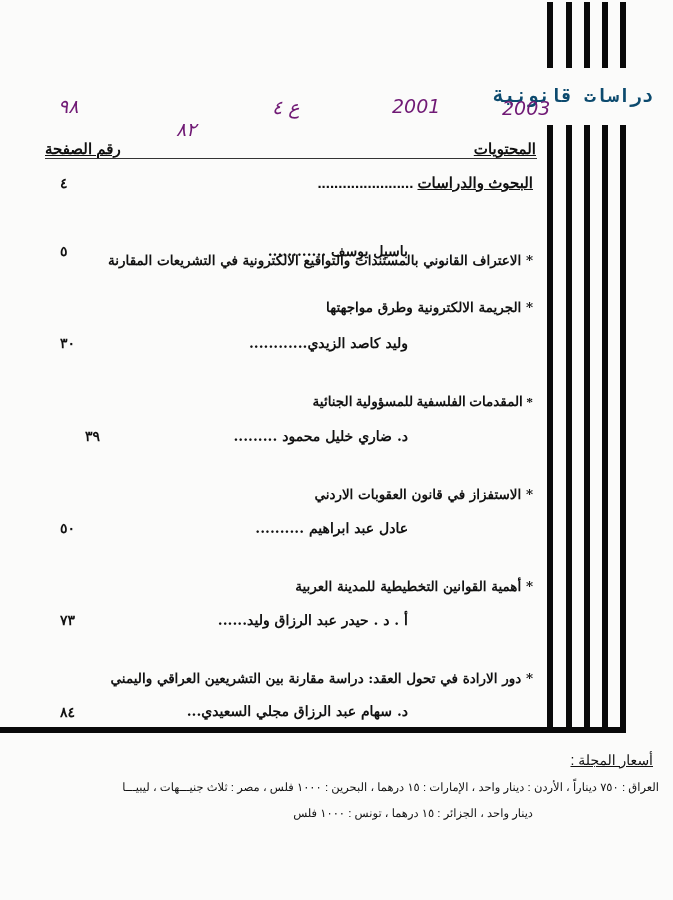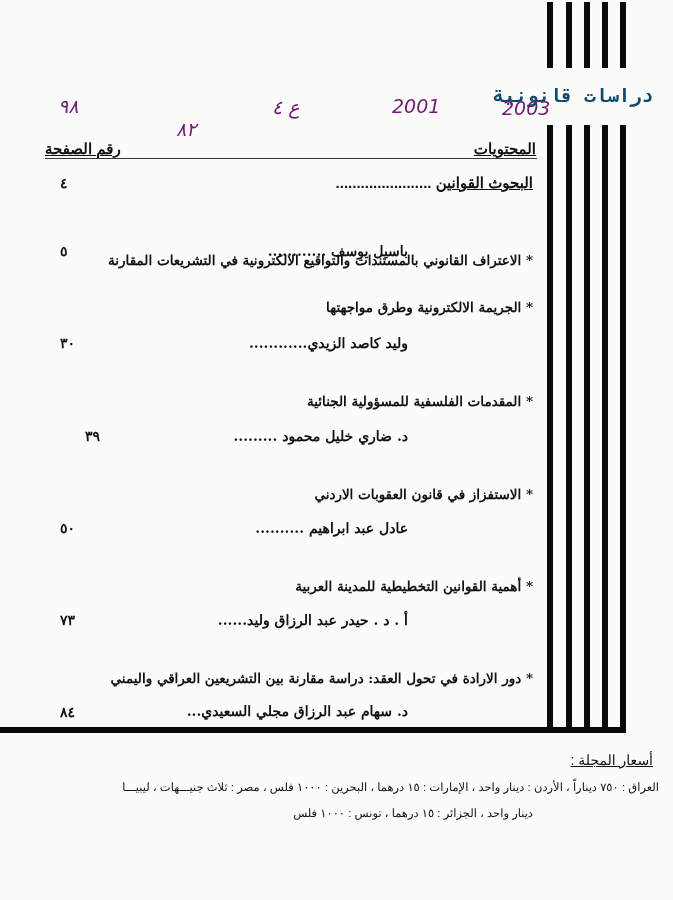--- a/index.html
+++ b/index.html
@@ -77,39 +77,39 @@
   <span class="hand" style="left:272px; top:96px;">ع ٤</span>
   <span class="hand" style="left:392px; top:95px;">2001</span>
   <span class="hand" style="left:502px; top:97px;text-align:center;">2003</span>
 </div>
 
 <div class="hdr" style="right:137px; top:140px;">المحتويات</div>
 <div class="hdr" style="left:45px; top:140px;">رقم الصفحة</div>
 <div class="hdr-rule"></div>
 
 <div class="section-title">
-  <span class="t">البحوث القوانين</span>
+  <span class="t">البحوث والدراسات</span>
   <span>.......................</span>
 </div>
 <div class="pagenum" style="top:175px;">٤</div>
 
 <div>
   <div class="article-title" style="top:208px;margin-top:44px;">* الاعتراف القانوني بالمستندات والتواقيع الالكترونية في التشريعات المقارنة</div>
   <div class="author" style="top:243px;">باسيل يوسف ............</div>
   <div class="pagenum" style="top:243px;">٥</div>
 </div>
 
 <div>
   <div class="article-title" style="top:299px;">* الجريمة الالكترونية وطرق مواجهتها</div>
   <div class="author" style="top:335px;">وليد كاصد الزيدي............</div>
   <div class="pagenum" style="top:335px;">٣٠</div>
 </div>
 
 <div>
-  <div class="article-title" style="top:393px;">* المقدمات الفلسفية للمسؤولية الجنائية</div>
+  <div class="article-title" style="top:393px;font-family:Liberation Serif, serif;">* المقدمات الفلسفية للمسؤولية الجنائية</div>
   <div class="author" style="top:428px;">د. ضاري خليل محمود .........</div>
   <div class="pagenum" style="top:428px;text-align:right;">٣٩</div>
 </div>
 
 <div>
   <div class="article-title" style="top:486px;">* الاستفزاز في قانون العقوبات الاردني</div>
   <div class="author" style="top:520px;">عادل عبد ابراهيم  ..........</div>
   <div class="pagenum" style="top:520px;">٥٠</div>
 </div>
 

